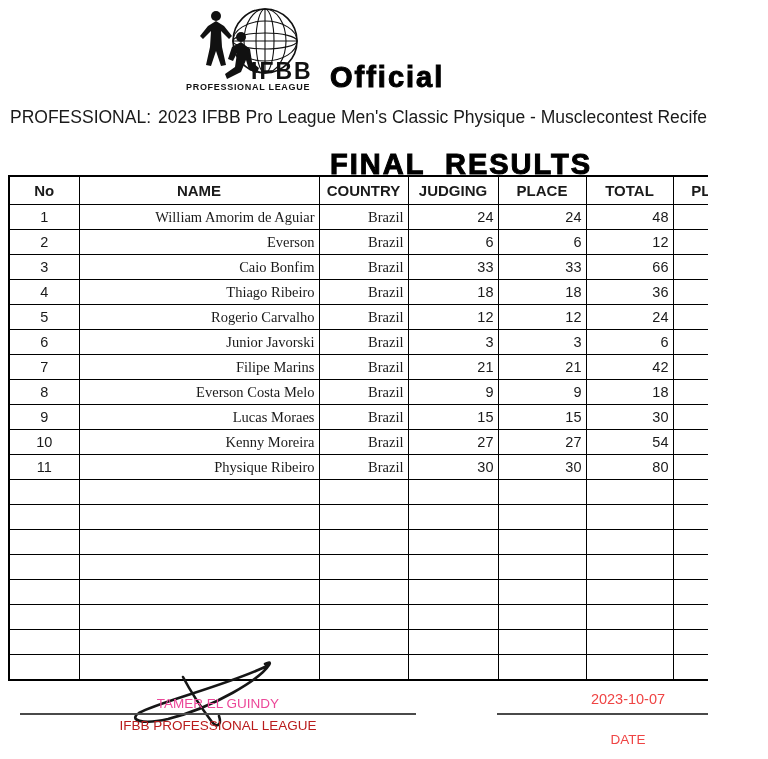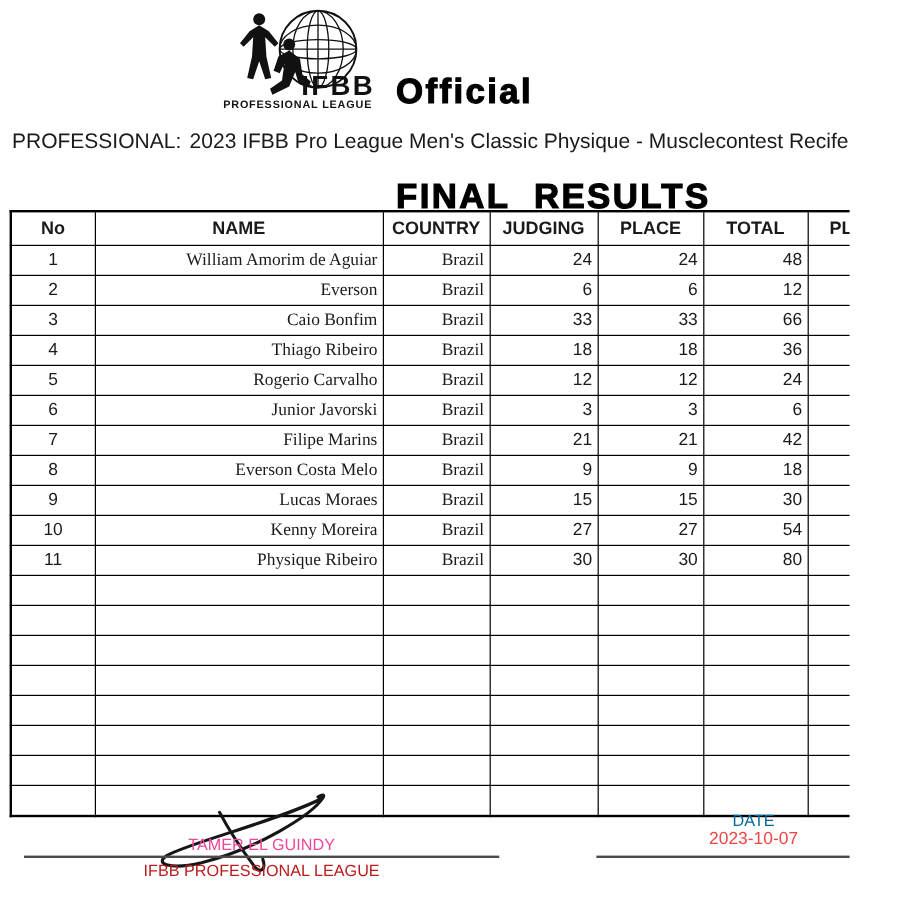--- a/index.html
+++ b/index.html
@@ -116,25 +116,25 @@
   .footer-date-value {
     position: absolute;
     left: 497px; top: 691px;
     width: 262px;
     text-align: center;
     font-size: 14.5px;
     color: #ef4444;
   }
   .footer-date-label {
     position: absolute;
-    left: 497px; top: 676px;
+    left: 497px; top: 732px;
     width: 262px;
     text-align: center;
     font-size: 13.5px;
-    color: #0369a1;
+    color: #ef4444;
   }
 </style>
 </head>
 <body>
 
 <div class="page">
 
   <svg class="logo" viewBox="0 0 138 88" xmlns="http://www.w3.org/2000/svg">
 
     <g stroke="#111" fill="none" stroke-width="1.6">

